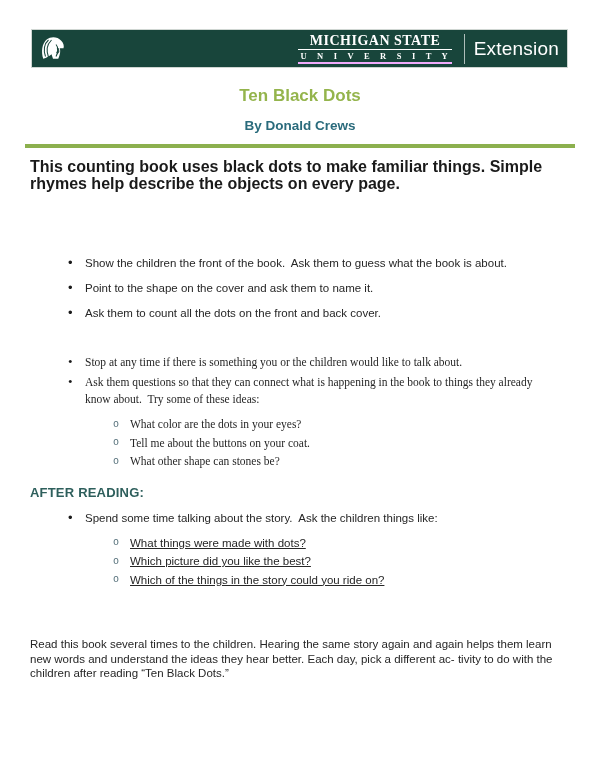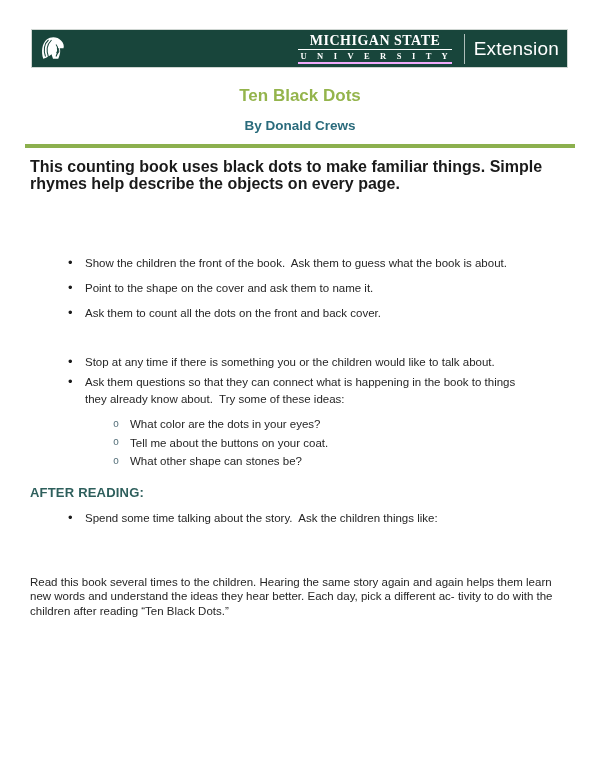--- a/index.html
+++ b/index.html
@@ -57,21 +57,21 @@
   .s-before { margin-top:64px; }
   .s-while  { margin-top:33px; }
   .s-after  { margin-top:14px; }
 
   ul.bullets { list-style:none; margin:10px 30px 0 30px; }
   ul.bullets > li { position:relative; padding-left:55px; font-size:11.5px; line-height:15px; color:#262626; }
   ul.bullets > li::before {
     content:"•"; position:absolute; left:38px; top:-1px; font-size:13px; color:#1a1a1a;
   }
   .s-before ul.bullets > li { margin-bottom:10px; }
-  .s-while  ul.bullets > li { margin-bottom:3px; line-height:17px; }
+  .s-while  ul.bullets > li { margin-bottom:3px; line-height:17px;font-family:Liberation Serif, serif; }
   .s-after  ul.bullets > li { margin-bottom:2px; line-height:17px;text-decoration:underline; }
   ul.bullets .t { white-space:pre-wrap; display:inline-block; vertical-align:top; }
   .s-while ul.bullets > li:nth-child(2) .t { max-width:450px; }
 
   ul.sub { list-style:none; margin-top:7px; }
   ul.sub > li { position:relative; padding-left:45px; font-size:11.5px; line-height:18.5px; color:#262626; }
   ul.sub > li::before {
     content:"o"; position:absolute; left:28px; top:0.5px;
     font-family:"Liberation Mono","DejaVu Sans Mono",monospace;
     font-size:10px; color:#55707a;
@@ -127,19 +127,24 @@
           <li>What other shape can stones be?</li>
         </ul>
       </li>
     </ul>
   </div>
 
   <div class="s-after">
     <div class="section-heading">AFTER READING:</div>
     <ul class="bullets">
       <li><span class="t">Spend some time talking about the story.  Ask the children things like:</span>
+        <ul class="sub">
+          <li>What things were made with dots?</li>
+          <li>Which picture did you like the best?</li>
+          <li>Which of the things in the story could you ride on?</li>
+        </ul>
       </li>
     </ul>
   </div>
 
   <p class="closing">Read this book several times to the children. Hearing the same story again and again helps them learn new words and understand the ideas they hear better. Each day, pick a different ac- tivity to do with the children after reading “Ten Black Dots.”</p>
 
 </div>
 
 </body></html>

